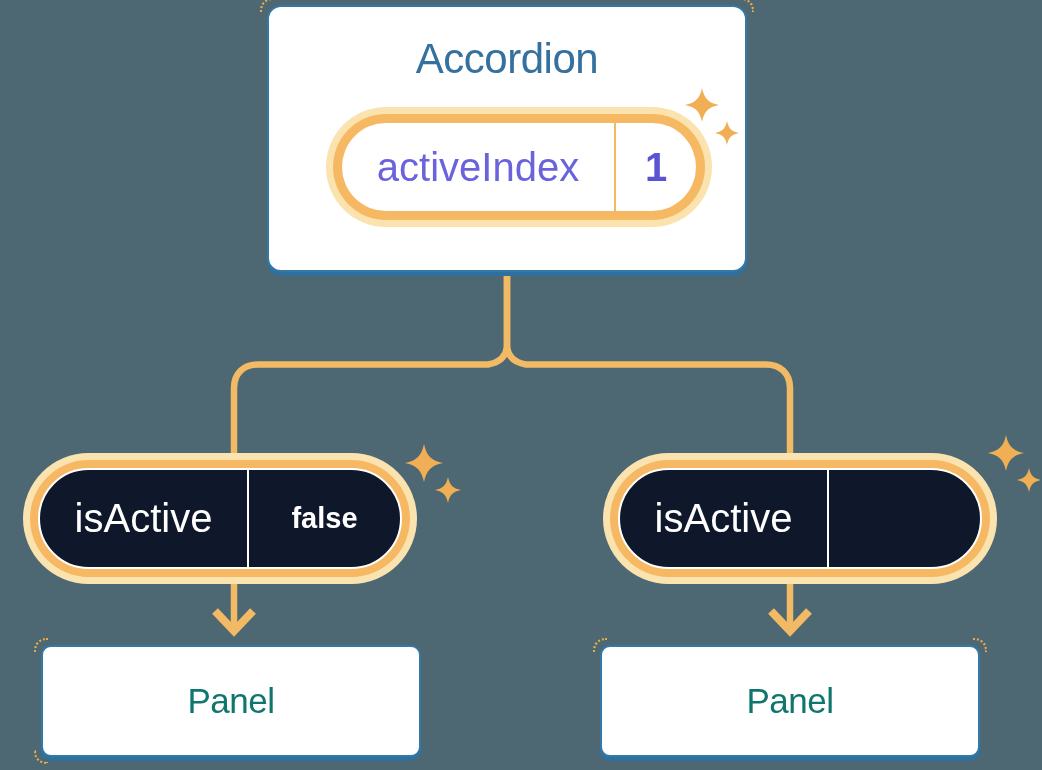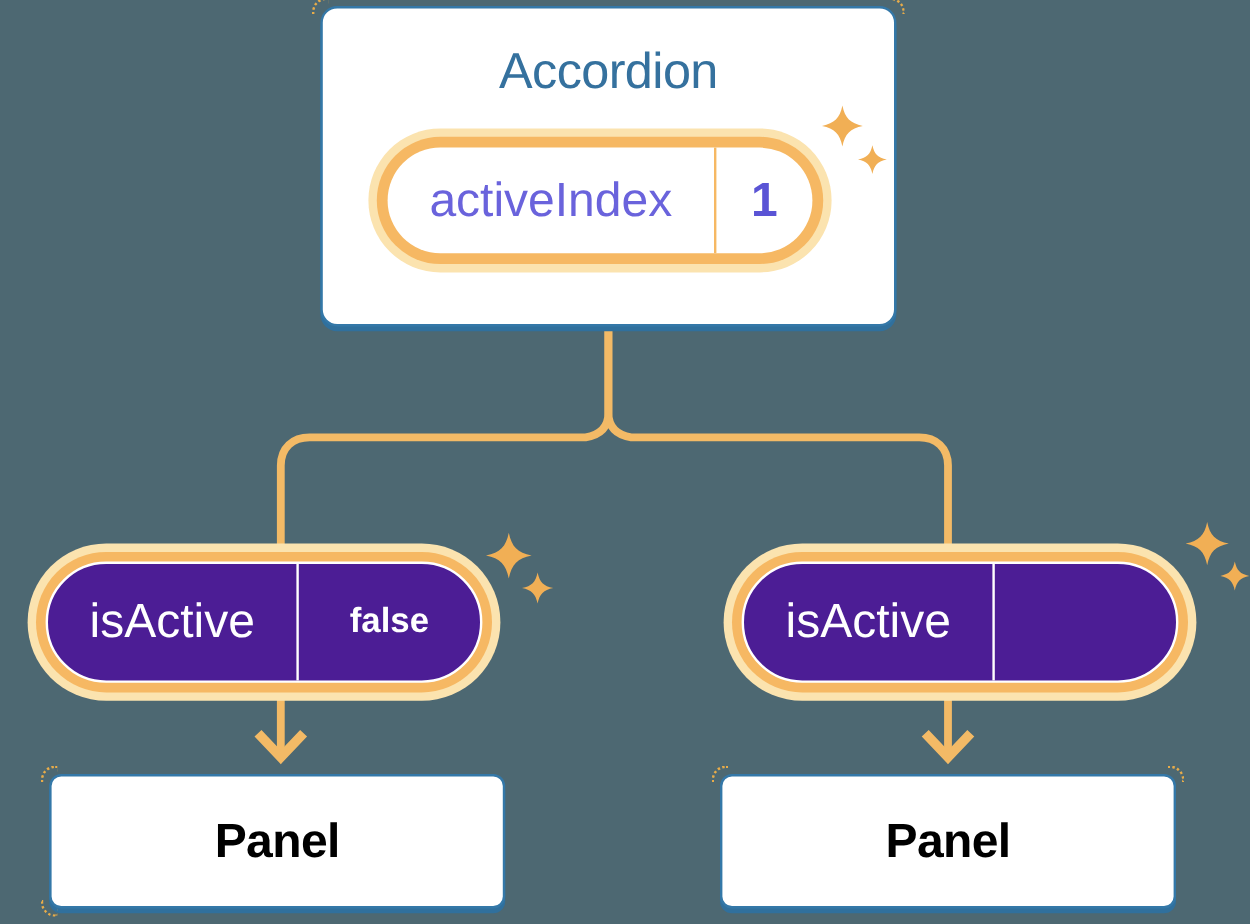--- a/index.html
+++ b/index.html
@@ -22,50 +22,50 @@
   .card{left:267px;top:5px;width:480px;height:267px;border-radius:14px;}
   .card-title{
     position:absolute;left:0;top:28px;width:100%;
     text-align:center;font-size:42px;font-weight:500;color:#35719E;
     letter-spacing:-0.5px;
   }
   .panel{width:380px;height:112px;border-radius:10px;
     display:flex;align-items:center;justify-content:center;}
   .panel-left{left:41px;top:645px;}
   .panel-right{left:600px;top:645px;}
-  .panel-label{font-size:40px;font-weight:700;color:#000000;letter-spacing:-0.5px;}
+  .panel-label{font-size:35px;font-weight:400;color:#0f766e;letter-spacing:-0.5px;}
 
   
   .dots{position:absolute;width:12px;height:12px;border:0 dotted #E8AC49;z-index:3;}
   .dots.tl{left:-9px;top:-9px;border-top-width:2px;border-left-width:2px;border-top-left-radius:12px;}
   .dots.tr{right:-9px;top:-9px;border-top-width:2px;border-right-width:2px;border-top-right-radius:12px;}
   .dots.bl{left:-9px;bottom:-9px;border-bottom-width:2px;border-left-width:2px;border-bottom-left-radius:12px;}
 
   
   .pill-outer{
     position:absolute;background:#FBE3AF;border-radius:999px;
     box-sizing:border-box;padding:7px;z-index:2;
   }
   .pill-orange{background:#F6B863;border-radius:999px;height:100%;box-sizing:border-box;}
   
-  .state-pill{left:38px;top:100px;width:386px;height:120px;}
+  .state-pill{left:57px;top:100px;width:386px;height:120px;}
   .state-pill .pill-orange{padding:9px;}
   .pill-white{
     background:#FFFFFF;border-radius:999px;height:100%;box-sizing:border-box;
     display:flex;align-items:center;
   }
   .state-name{flex:0 0 272px;text-align:center;font-size:40px;color:#6A63DC;}
   .sep-orange{width:2px;align-self:stretch;background:#F6B863;}
   .state-value{flex:1;text-align:center;font-size:40px;font-weight:700;color:#5A54D5;}
 
   
   .prop-pill{width:394px;height:131px;}
   .prop-pill .pill-orange{padding:8px;}
   .pill-purple{
-    background:#4c1d95;border:2px solid #FFFFFF;border-radius:999px;
+    background:#0f172a;border:2px solid #FFFFFF;border-radius:999px;
     height:100%;box-sizing:border-box;display:flex;align-items:center;
   }
   .prop-left{left:23px;top:453px;}
   .prop-right{left:603px;top:453px;}
   .prop-name{flex:0 0 207px;text-align:center;font-size:40px;color:#FFFFFF;}
   .sep-white{width:2px;align-self:stretch;background:#FFFFFF;}
   .prop-value{flex:1;text-align:center;font-size:29px;font-weight:700;color:#FFFFFF;}
 
   .sparkles{position:absolute;z-index:4;}
 </style>

